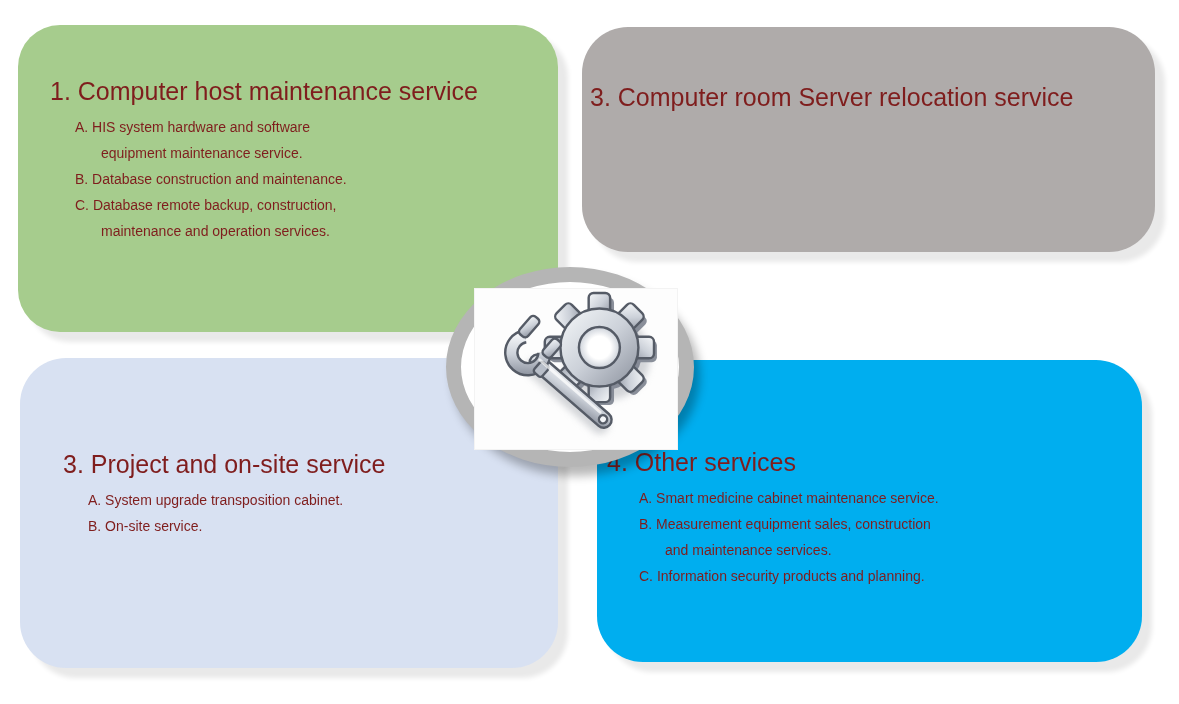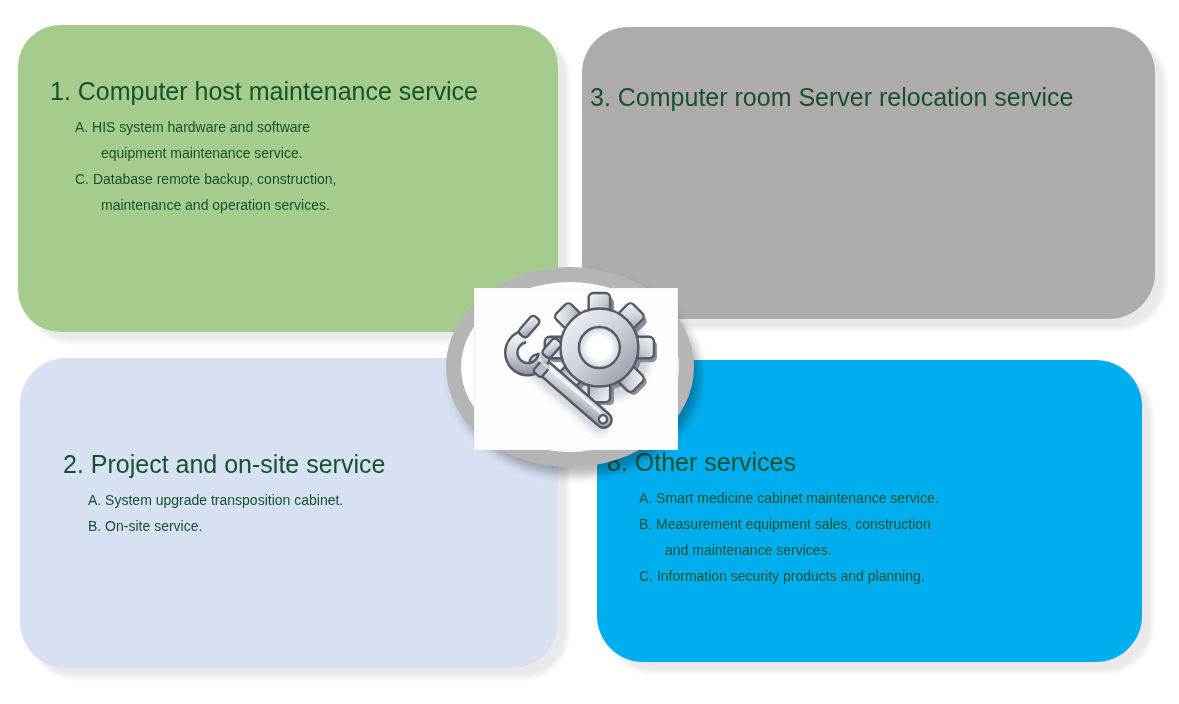--- a/index.html
+++ b/index.html
@@ -5,21 +5,21 @@
   html,body{margin:0;padding:0;background:#ffffff;}
   .stage{
     position:relative;width:1179px;height:704px;background:#ffffff;overflow:hidden;
     font-family:"Liberation Sans","DejaVu Sans",sans-serif;color:#17365d;
   }
   .panel{
     position:absolute;box-sizing:border-box;
     box-shadow:10px 10px 5px #e9e9e9;
   }
   .q-tl{left:18px;top:25px;width:540px;height:307px;border-radius:42px;padding:52px 12px 0 32px;}
-  .q-tr{left:582px;top:27px;width:573px;height:292px;border-radius:46px;padding:56px 12px 0 8px;}
+  .q-tr{left:582px;top:27px;width:573px;height:225px;border-radius:46px;padding:56px 12px 0 8px;}
   .q-bl{left:20px;top:358px;width:538px;height:310px;border-radius:46px;padding:92px 12px 0 43px;}
   .q-br{left:597px;top:360px;width:545px;height:302px;border-radius:46px;padding:88px 12px 0 10px;}
   .title{font-size:25px;font-weight:400;margin:0 0 8px 0;line-height:1.15;letter-spacing:0;}
   .items{font-size:14px;line-height:26px;}
   .item{white-space:pre-line;padding-left:26px;text-indent:-26px;}
   .q-tl .items{margin-left:25px;}
   .q-tr .items{margin-left:33px;}
   .q-tr .item{padding-left:16px;text-indent:-16px;}
   .q-bl .items{margin-left:25px;}
   .q-br .items{margin-left:32px;}
@@ -30,46 +30,47 @@
   }
   .icon-square{
     position:absolute;left:13px;top:6px;width:202px;height:160px;
     background:#fdfdfd;border:1px solid #f3f3f3;
     display:flex;align-items:center;justify-content:center;
   }
 </style>
 </head>
 <body>
 
-<div class="stage" style="background: rgb(255, 255, 255); color: #14532d;">
+<div class="stage" style="background: rgb(255, 255, 255); color: #7f1d1d;">
 
   <section class="panel q-tl" style="background: rgb(166, 204, 141);">
     <h2 class="title">1. Computer host maintenance service</h2>
     <div class="items">
         <div class="item">A. HIS system hardware and software
 equipment maintenance service.</div>
+        <div class="item">B. Database construction and maintenance.</div>
         <div class="item">C. Database remote backup, construction,
 maintenance and operation services.</div>
       </div>
   </section>
 
   <section class="panel q-tr" style="background: rgb(175, 171, 170);">
     <h2 class="title">3. Computer room Server relocation service</h2>
   </section>
 
   <section class="panel q-bl" style="background: rgb(216, 225, 242);">
-    <h2 class="title">2. Project and on-site service</h2>
+    <h2 class="title">3. Project and on-site service</h2>
     <div class="items">
         <div class="item">A. System upgrade transposition cabinet.</div>
         <div class="item">B. On-site service.</div>
       </div>
   </section>
 
   <section class="panel q-br" style="background: rgb(0, 174, 239);">
-    <h2 class="title">8. Other services</h2>
+    <h2 class="title">4. Other services</h2>
     <div class="items">
         <div class="item">A. Smart medicine cabinet maintenance service.</div>
         <div class="item">B. Measurement equipment sales, construction
 and maintenance services.</div>
         <div class="item">C. Information security products and planning.</div>
       </div>
   </section>
 
   <div class="badge">
     <div class="icon-square">

